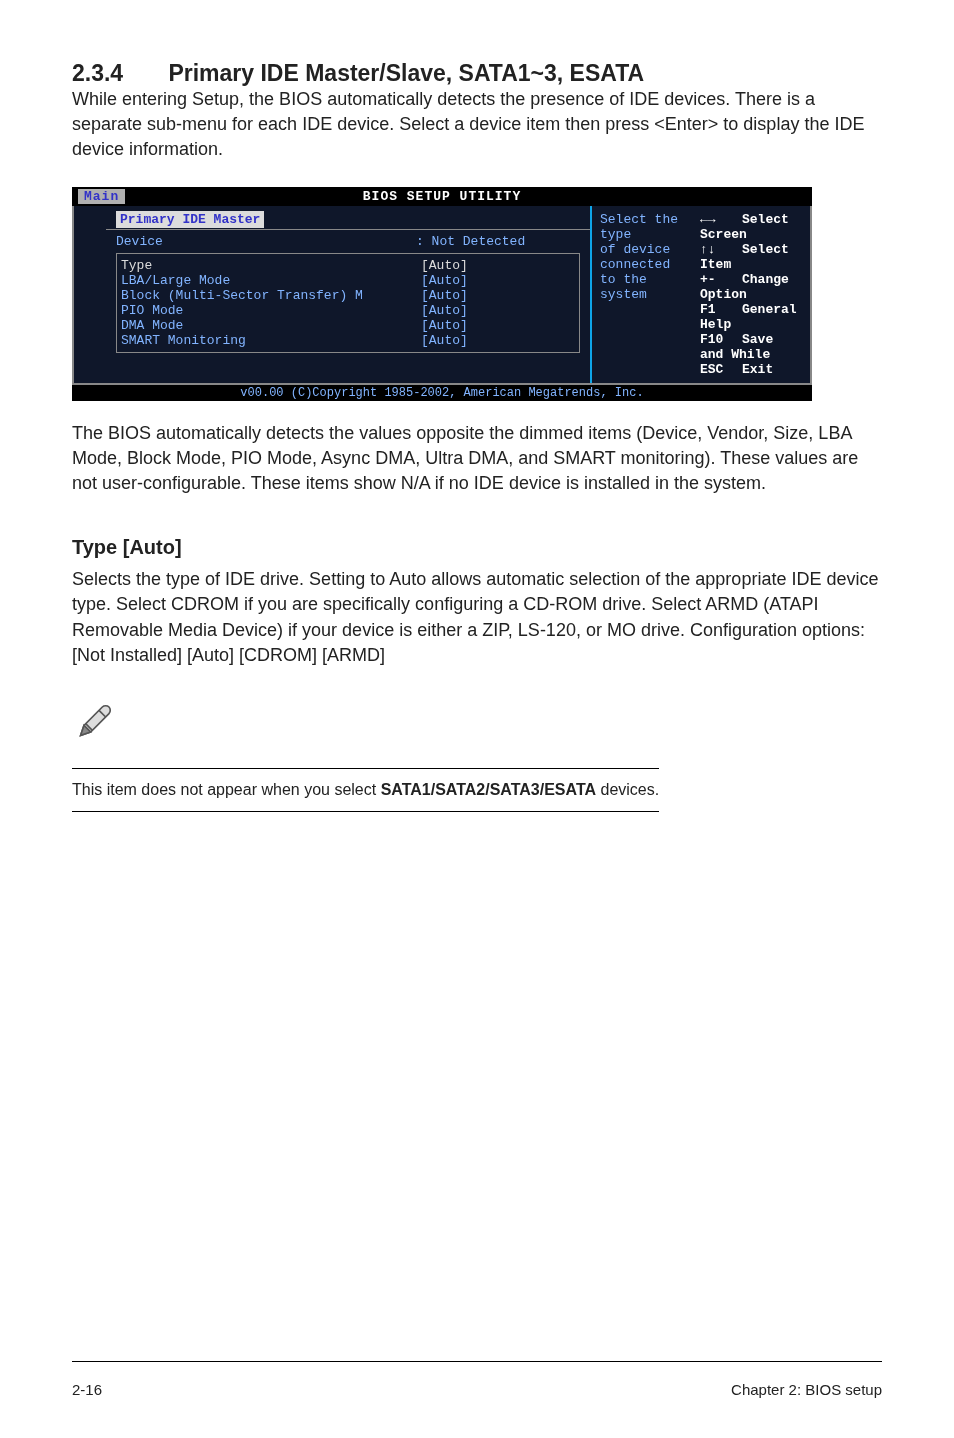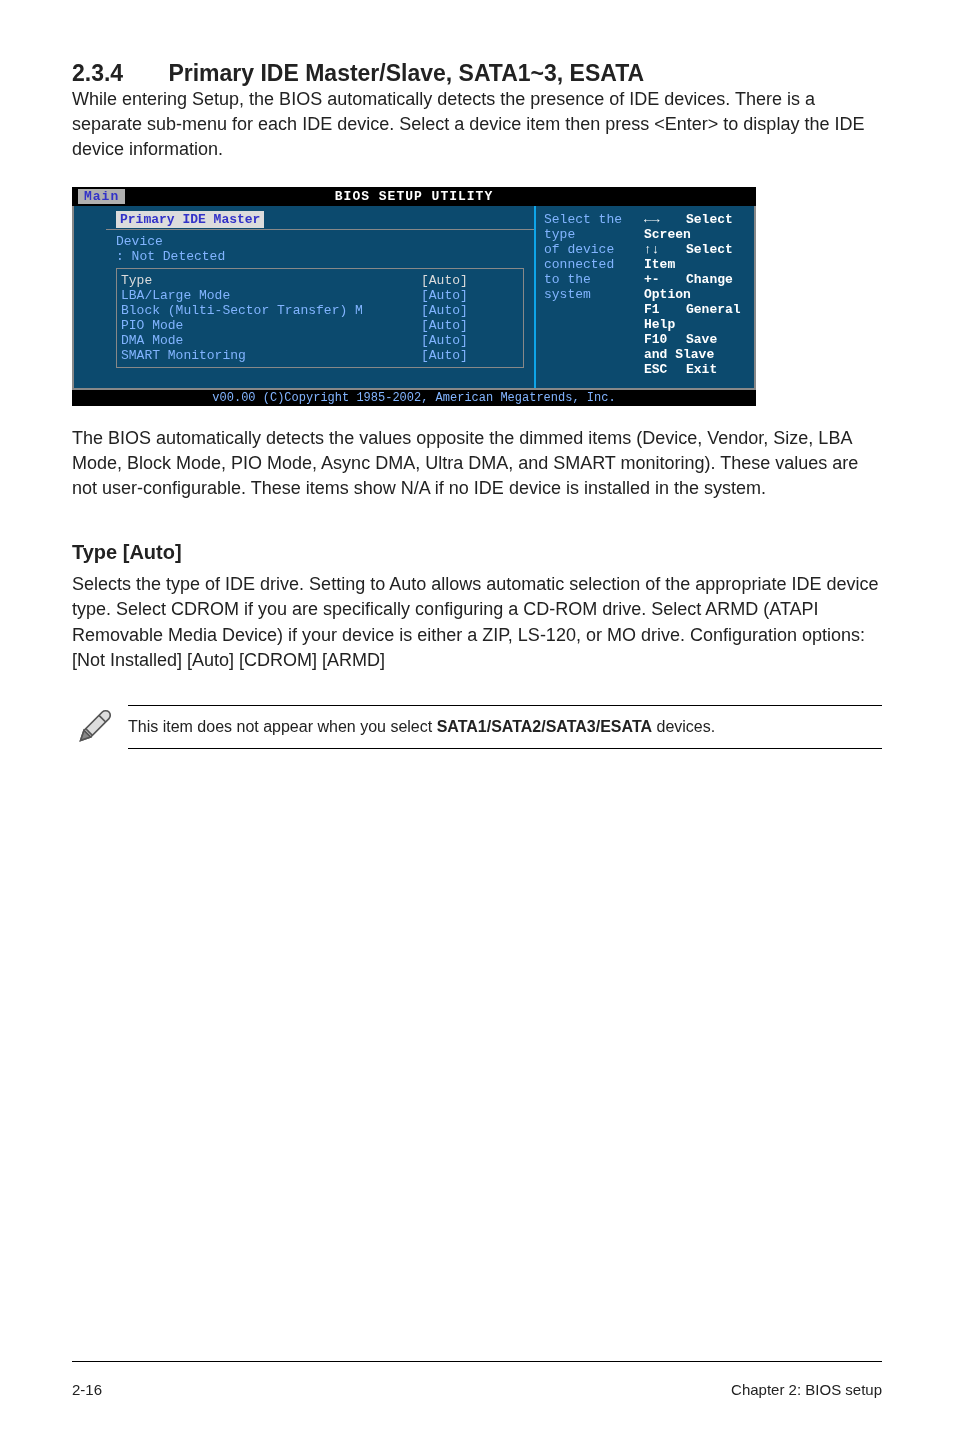--- a/index.html
+++ b/index.html
@@ -5,42 +5,42 @@
   * { margin: 0; padding: 0; box-sizing: border-box; }
   html, body { width: 954px; height: 1438px; background: #fff; font-family: Arial, Helvetica, sans-serif; color: #222; }
   .page { padding: 60px 72px 40px 72px; display: flex; flex-direction: column; height: 100%; }
 
   h2.section { font-size: 23px; font-weight: bold; margin-bottom: 0; }
   h2.section .num { display: inline-block; min-width: 90px; }
   p.body { font-size: 18px; line-height: 1.4; margin-bottom: 18px; }
   h3.sub { font-size: 20px; font-weight: bold; margin-top: 22px; margin-bottom: 8px; }
 
   
-  .bios { width: 684px; margin: 6px 0 20px 0; background: #0c4a6e; font-family: "Courier New", monospace; font-size: 13px; color: #fff; }
+  .bios { width: 740px; margin: 6px 0 20px 0; background: #0f172a; font-family: "Courier New", monospace; font-size: 13px; color: #fff; }
   .bios-title { background: #000; color: #fff; text-align: center; font-weight: bold; padding: 2px 0; letter-spacing: 1px; position: relative; }
   .bios-tab { position: absolute; left: 6px; top: 2px; background: #b0b0b0; color: #3232c8; padding: 0 6px; font-weight: bold; }
   .bios-body { display: flex; border: 2px solid #888; border-top: none; padding-left: 32px; }
   .bios-left { flex: 1; padding: 6px 10px 20px 10px; color: #dcdcdc; }
   .bios-left .hdr { background: #dcdcdc; color: #3232c8; font-weight: bold; padding: 1px 4px; display: inline; }
-  .bios-left .dim { color: #5a73c8; flex-direction: column; }
+  .bios-left .dim { color: #5a73c8; }
   .bios-left .row { display: flex; }
   .bios-left .label { width: 300px; color: #82b4ff; }
   .bios-left .val { color: #82b4ff; }
   .bios-left .label.sel { color: #dcdcdc; }
   .bios-left .val.sel { color: #dcdcdc; }
   .bios-left hr { border: none; border-top: 1px solid #888; margin: 2px 0 4px -10px; width: calc(100% + 20px); }
   .bios-left .group { border: 1px solid #888; padding: 4px; margin-top: 4px; }
   .bios-right { width: 220px; border-left: 2px solid #0ea5e9; padding: 6px 8px; color: #82b4ff; display: flex; flex-direction: row; justify-content: space-between; }
   .bios-right .hint { color: #82b4ff; }
   .bios-right .nav { color: #fff; font-weight: bold; }
   .bios-right .nav .k { display:inline-block; width:42px; }
   .bios-foot { background: #000; color: #82b4ff; text-align: center; font-size: 12px; padding: 1px 0; }
 
   
-  .note { display: flex; align-items: flex-start; gap: 12px; margin: 14px 0 10px 0; }
+  .note { display: flex; align-items: flex-start; gap: 24px; margin: 14px 0 10px 0; flex-direction: column; }
   .note .icon { width: 44px; height: 44px; flex: 0 0 44px; display: flex; align-items: center; justify-content: center; }
   .note .text { border-top: 1px solid #000; border-bottom: 1px solid #000; padding: 10px 0; font-size: 16px; line-height: 1.4; flex: 1; }
   .note .text b { font-weight: bold; }
 
   .footer { margin-top: auto; border-top: 1px solid #000; display: flex; justify-content: space-between; font-size: 15px; padding-top: 19px; }
 </style>
 </head>
 <body>
 
 <div class="page">
@@ -96,21 +96,21 @@
         <div class="hint">
           <div>Select the type</div>
           <div>of device connected</div>
           <div>to the system</div>
         </div>
         <div class="nav">
           <div><span class="k">←→</span><span>Select Screen</span></div>
           <div><span class="k">↑↓</span><span>Select Item</span></div>
           <div><span class="k">+-</span><span>Change Option</span></div>
           <div><span class="k">F1</span><span>General Help</span></div>
-          <div><span class="k">F10</span><span>Save and Slave</span></div>
+          <div><span class="k">F10</span><span>Save and While</span></div>
           <div><span class="k">ESC</span><span>Exit</span></div>
         </div>
       </div>
     </div>
     <div class="bios-foot">v00.00 (C)Copyright 1985-2002, American Megatrends, Inc.</div>
   </div>
 
   <p class="body">The BIOS automatically detects the values opposite the dimmed items (Device, Vendor, Size, LBA Mode, Block Mode, PIO Mode, Async DMA, Ultra DMA, and SMART monitoring). These values are not user-configurable. These items show N/A if no IDE device is installed in the system.</p>
 
   <h3 class="sub">Type [Auto]</h3>

